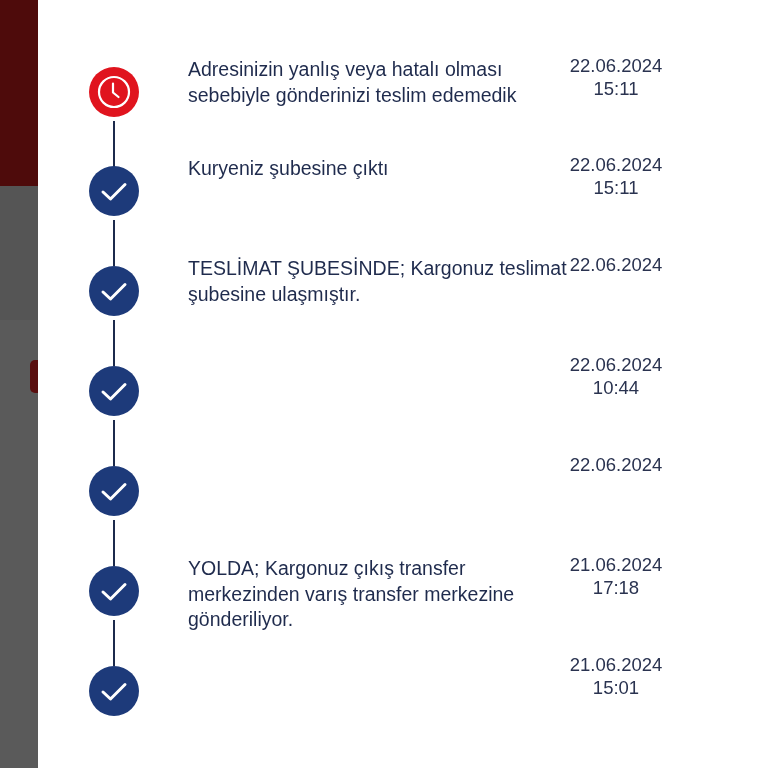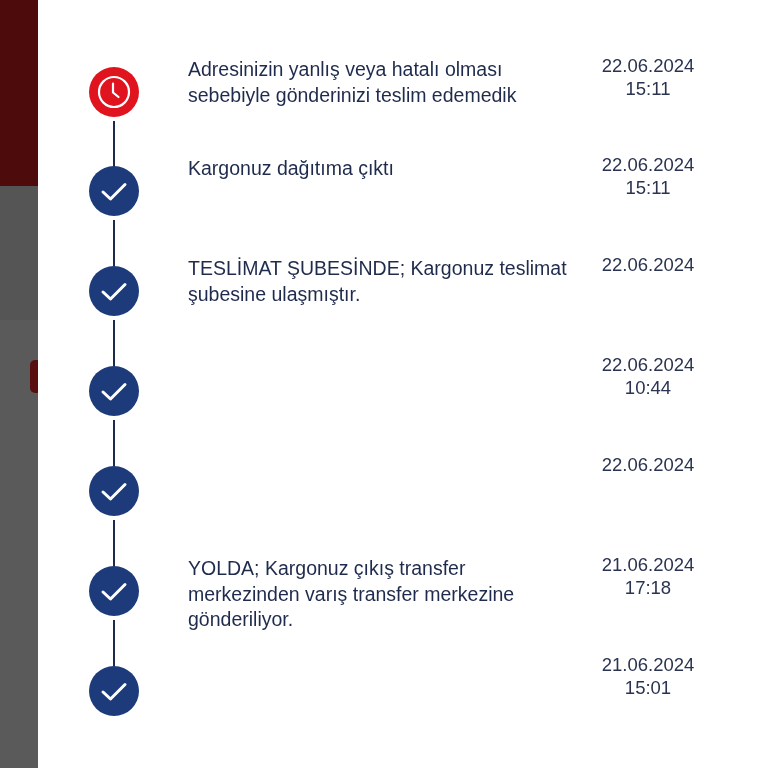--- a/index.html
+++ b/index.html
@@ -29,21 +29,21 @@
   .icon.red { background: #e0141e; }
   .icon svg { display: block; }
   .connector {
     position: absolute; left: 75px; top: 54px; width: 2px; height: 46px; background: #1c2a4c;
   }
   .desc {
     position: absolute; left: 150px; top: -10px; width: 380px;
     font-size: 19.5px; line-height: 25.5px; color: #1f2b4d;
   }
   .stamp {
-    position: absolute; left: 546px; top: -13px; width: 128px;
+    position: absolute; left: 514px; top: -13px; width: 128px;
     text-align: center; font-size: 18.5px; line-height: 23px; color: #2a3350;
   }
 </style>
 </head>
 <body>
 
 <div class="bg-top"></div>
 <div class="bg-mid"></div>
 <div class="bg-bottom"></div>
 <div class="bg-tab"></div>
@@ -66,21 +66,21 @@
       </div>
     </div>
 
     <div class="event" style="top:166px">
       <div class="icon navy">
         <svg width="50" height="50" viewBox="0 0 50 50">
           <path d="M14 26 L21.5 33 L36 18.5" fill="none" stroke="#ffffff" stroke-width="3" stroke-linecap="round" stroke-linejoin="round"></path>
         </svg>
       </div>
       <div class="connector"></div>
-      <div class="desc">Kargonuz dağıtıma çıktı</div>
+      <div class="desc">Kuryeniz şubesine çıktı</div>
       <div class="stamp">
         <div>22.06.2024</div>
         <div>15:11</div>
       </div>
     </div>
 
     <div class="event" style="top:266px">
       <div class="icon navy">
         <svg width="50" height="50" viewBox="0 0 50 50">
           <path d="M14 26 L21.5 33 L36 18.5" fill="none" stroke="#ffffff" stroke-width="3" stroke-linecap="round" stroke-linejoin="round"></path>

